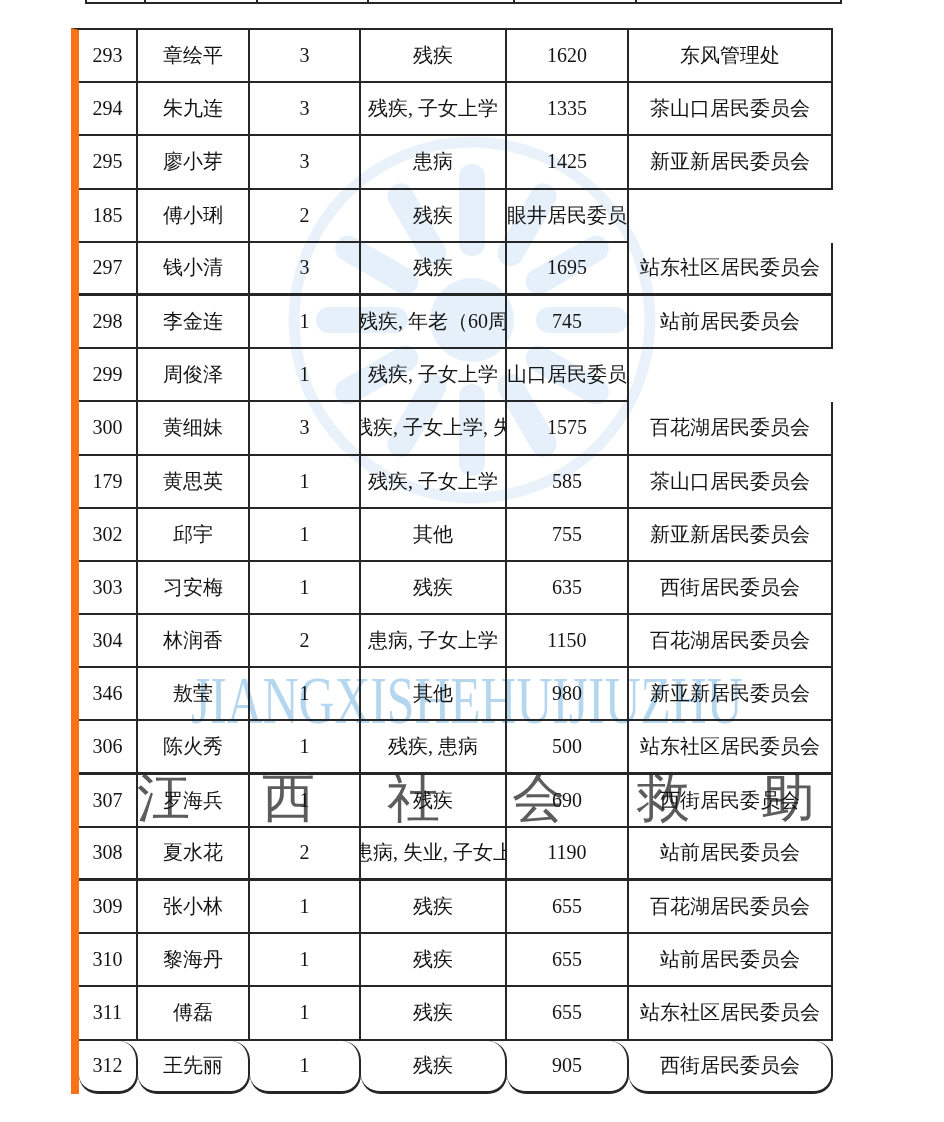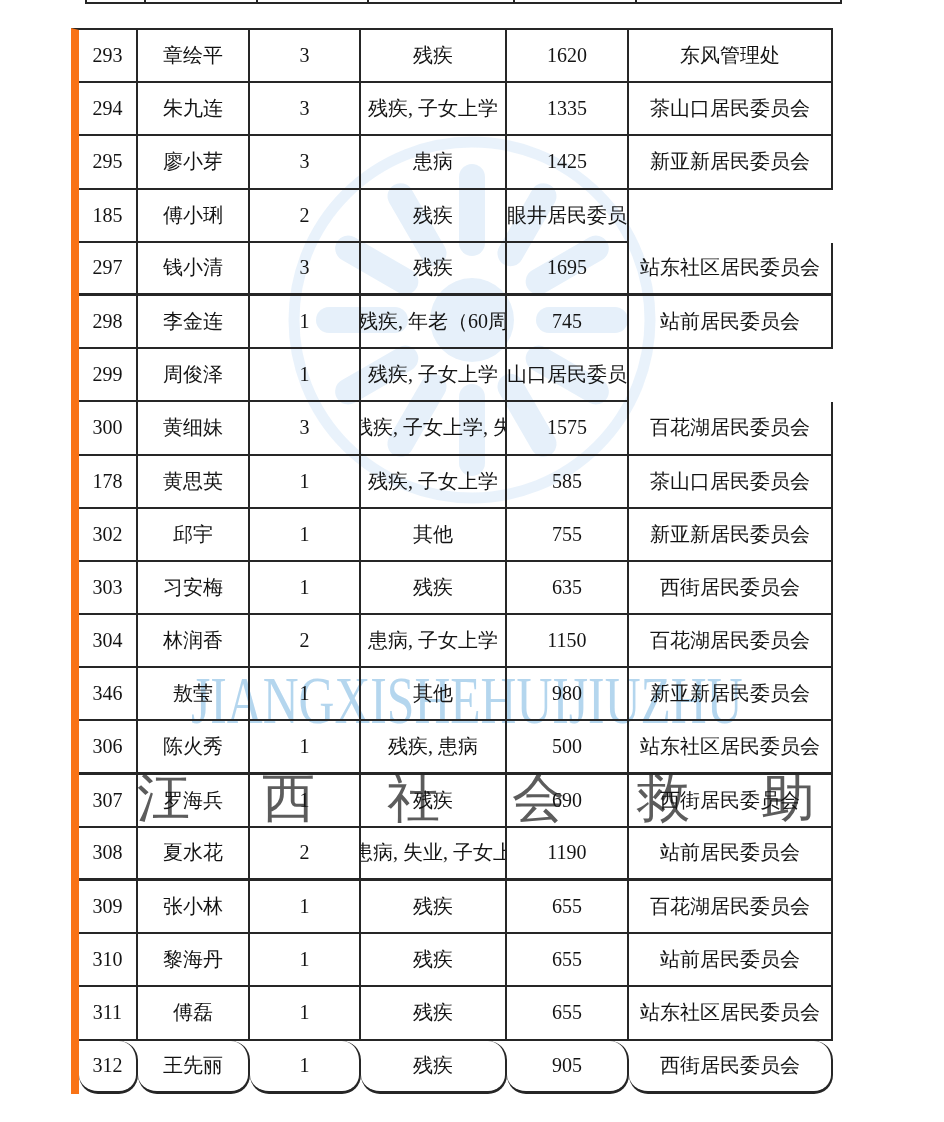--- a/index.html
+++ b/index.html
@@ -199,21 +199,21 @@
       </div>
       <div class="trow">
         <div class="tcell col-no">300</div>
         <div class="tcell col-name">黄细妹</div>
         <div class="tcell col-count">3</div>
         <div class="tcell col-reason">残疾, 子女上学, 失</div>
         <div class="tcell col-amount">1575</div>
         <div class="tcell col-org">百花湖居民委员会</div>
       </div>
       <div class="trow">
-        <div class="tcell col-no">178</div>
+        <div class="tcell col-no">179</div>
         <div class="tcell col-name">黄思英</div>
         <div class="tcell col-count">1</div>
         <div class="tcell col-reason">残疾, 子女上学</div>
         <div class="tcell col-amount">585</div>
         <div class="tcell col-org">茶山口居民委员会</div>
       </div>
       <div class="trow">
         <div class="tcell col-no">302</div>
         <div class="tcell col-name">邱宇</div>
         <div class="tcell col-count">1</div>

